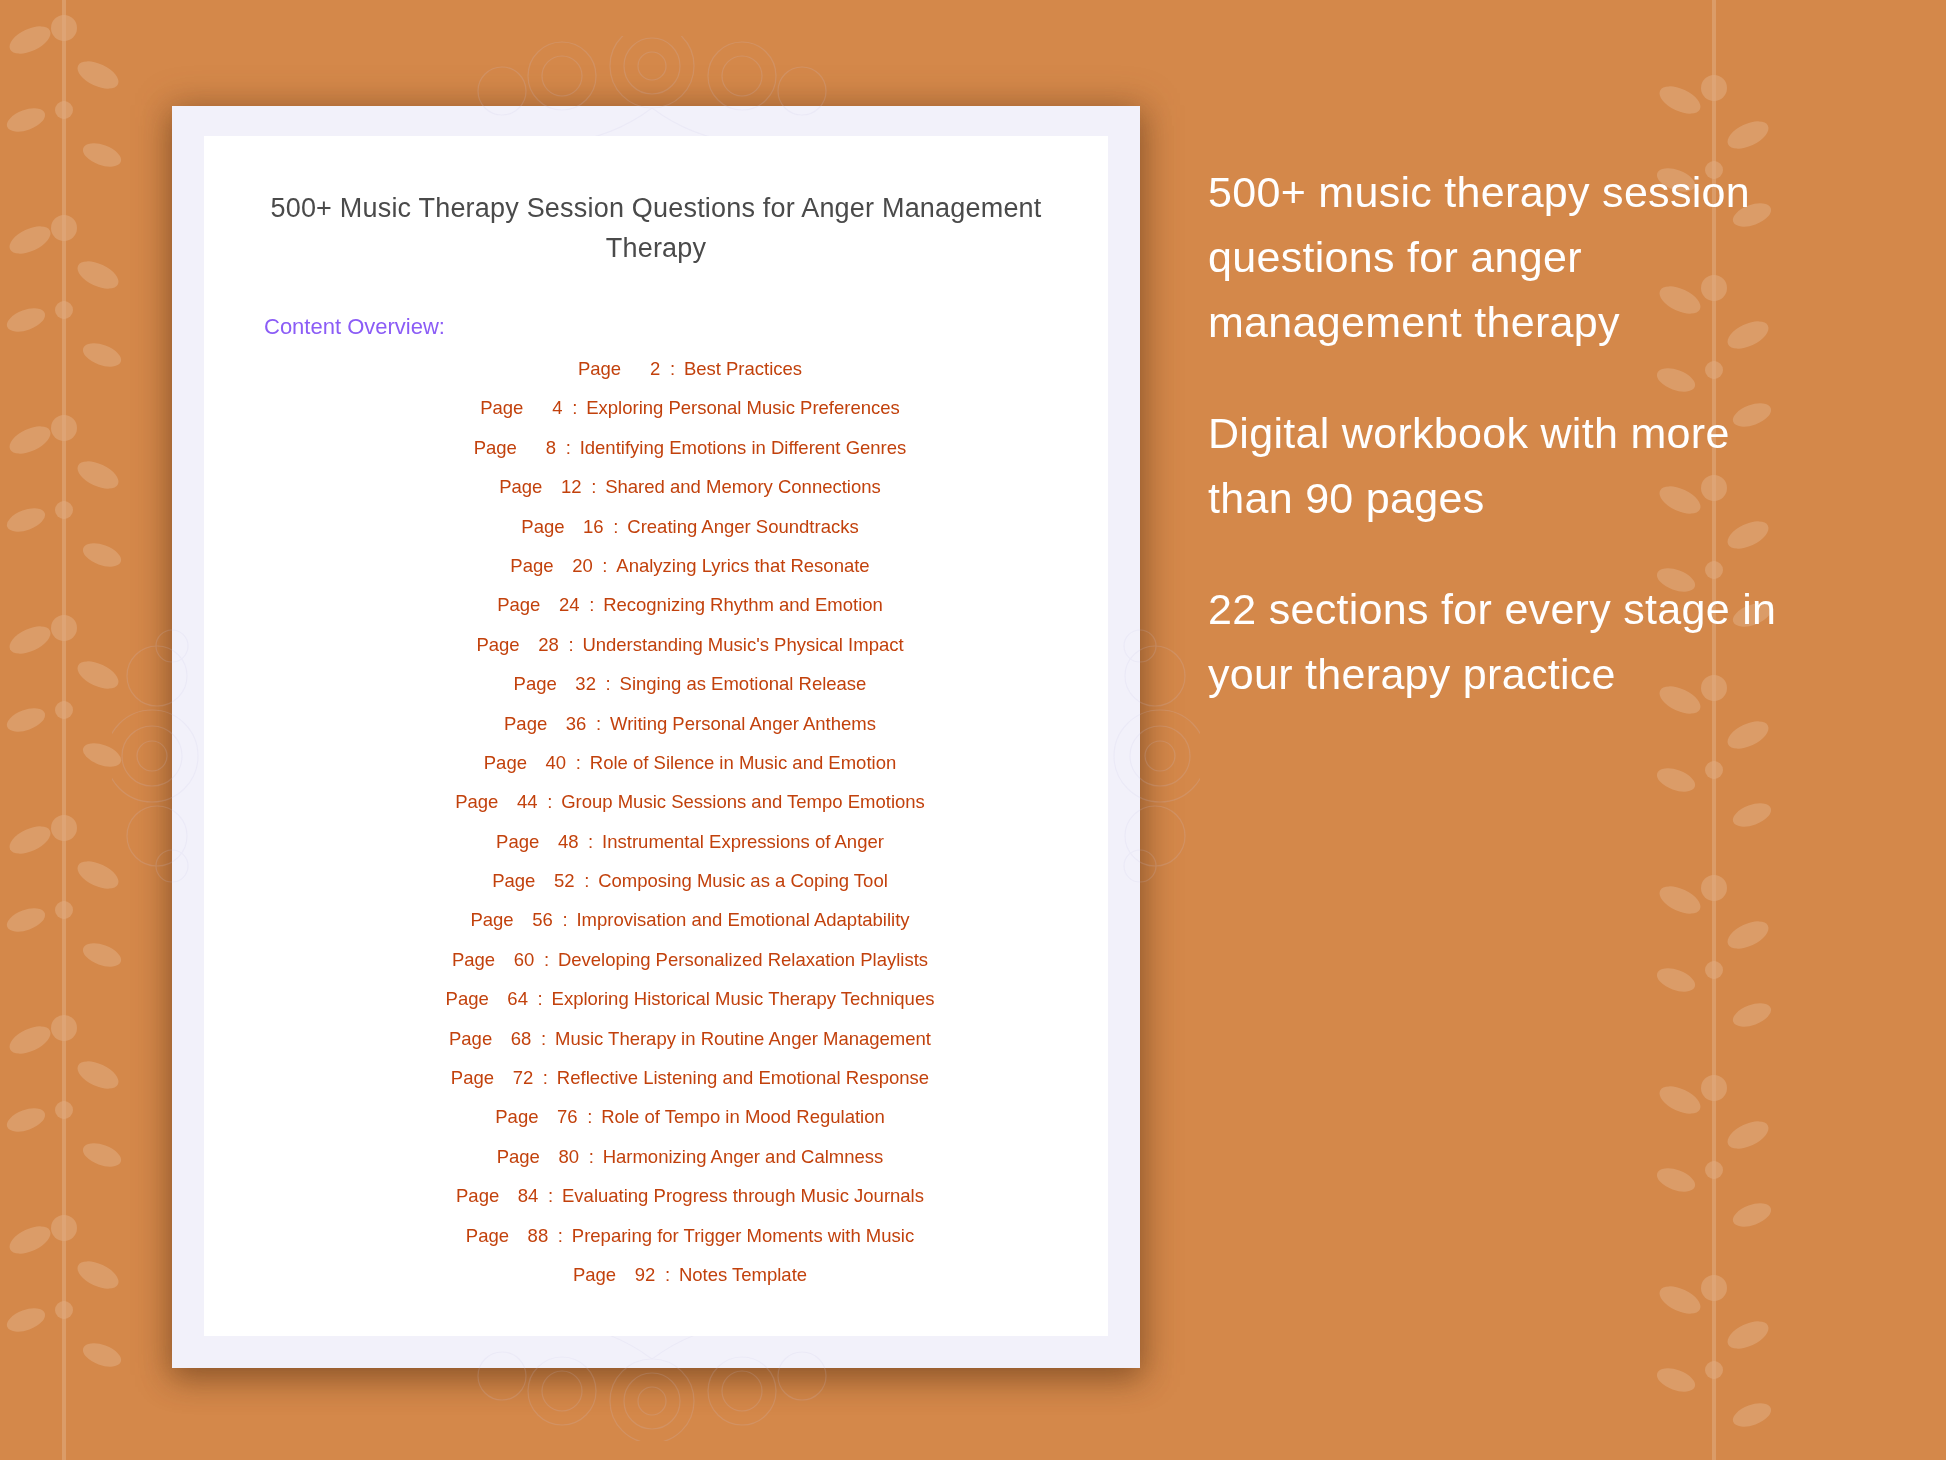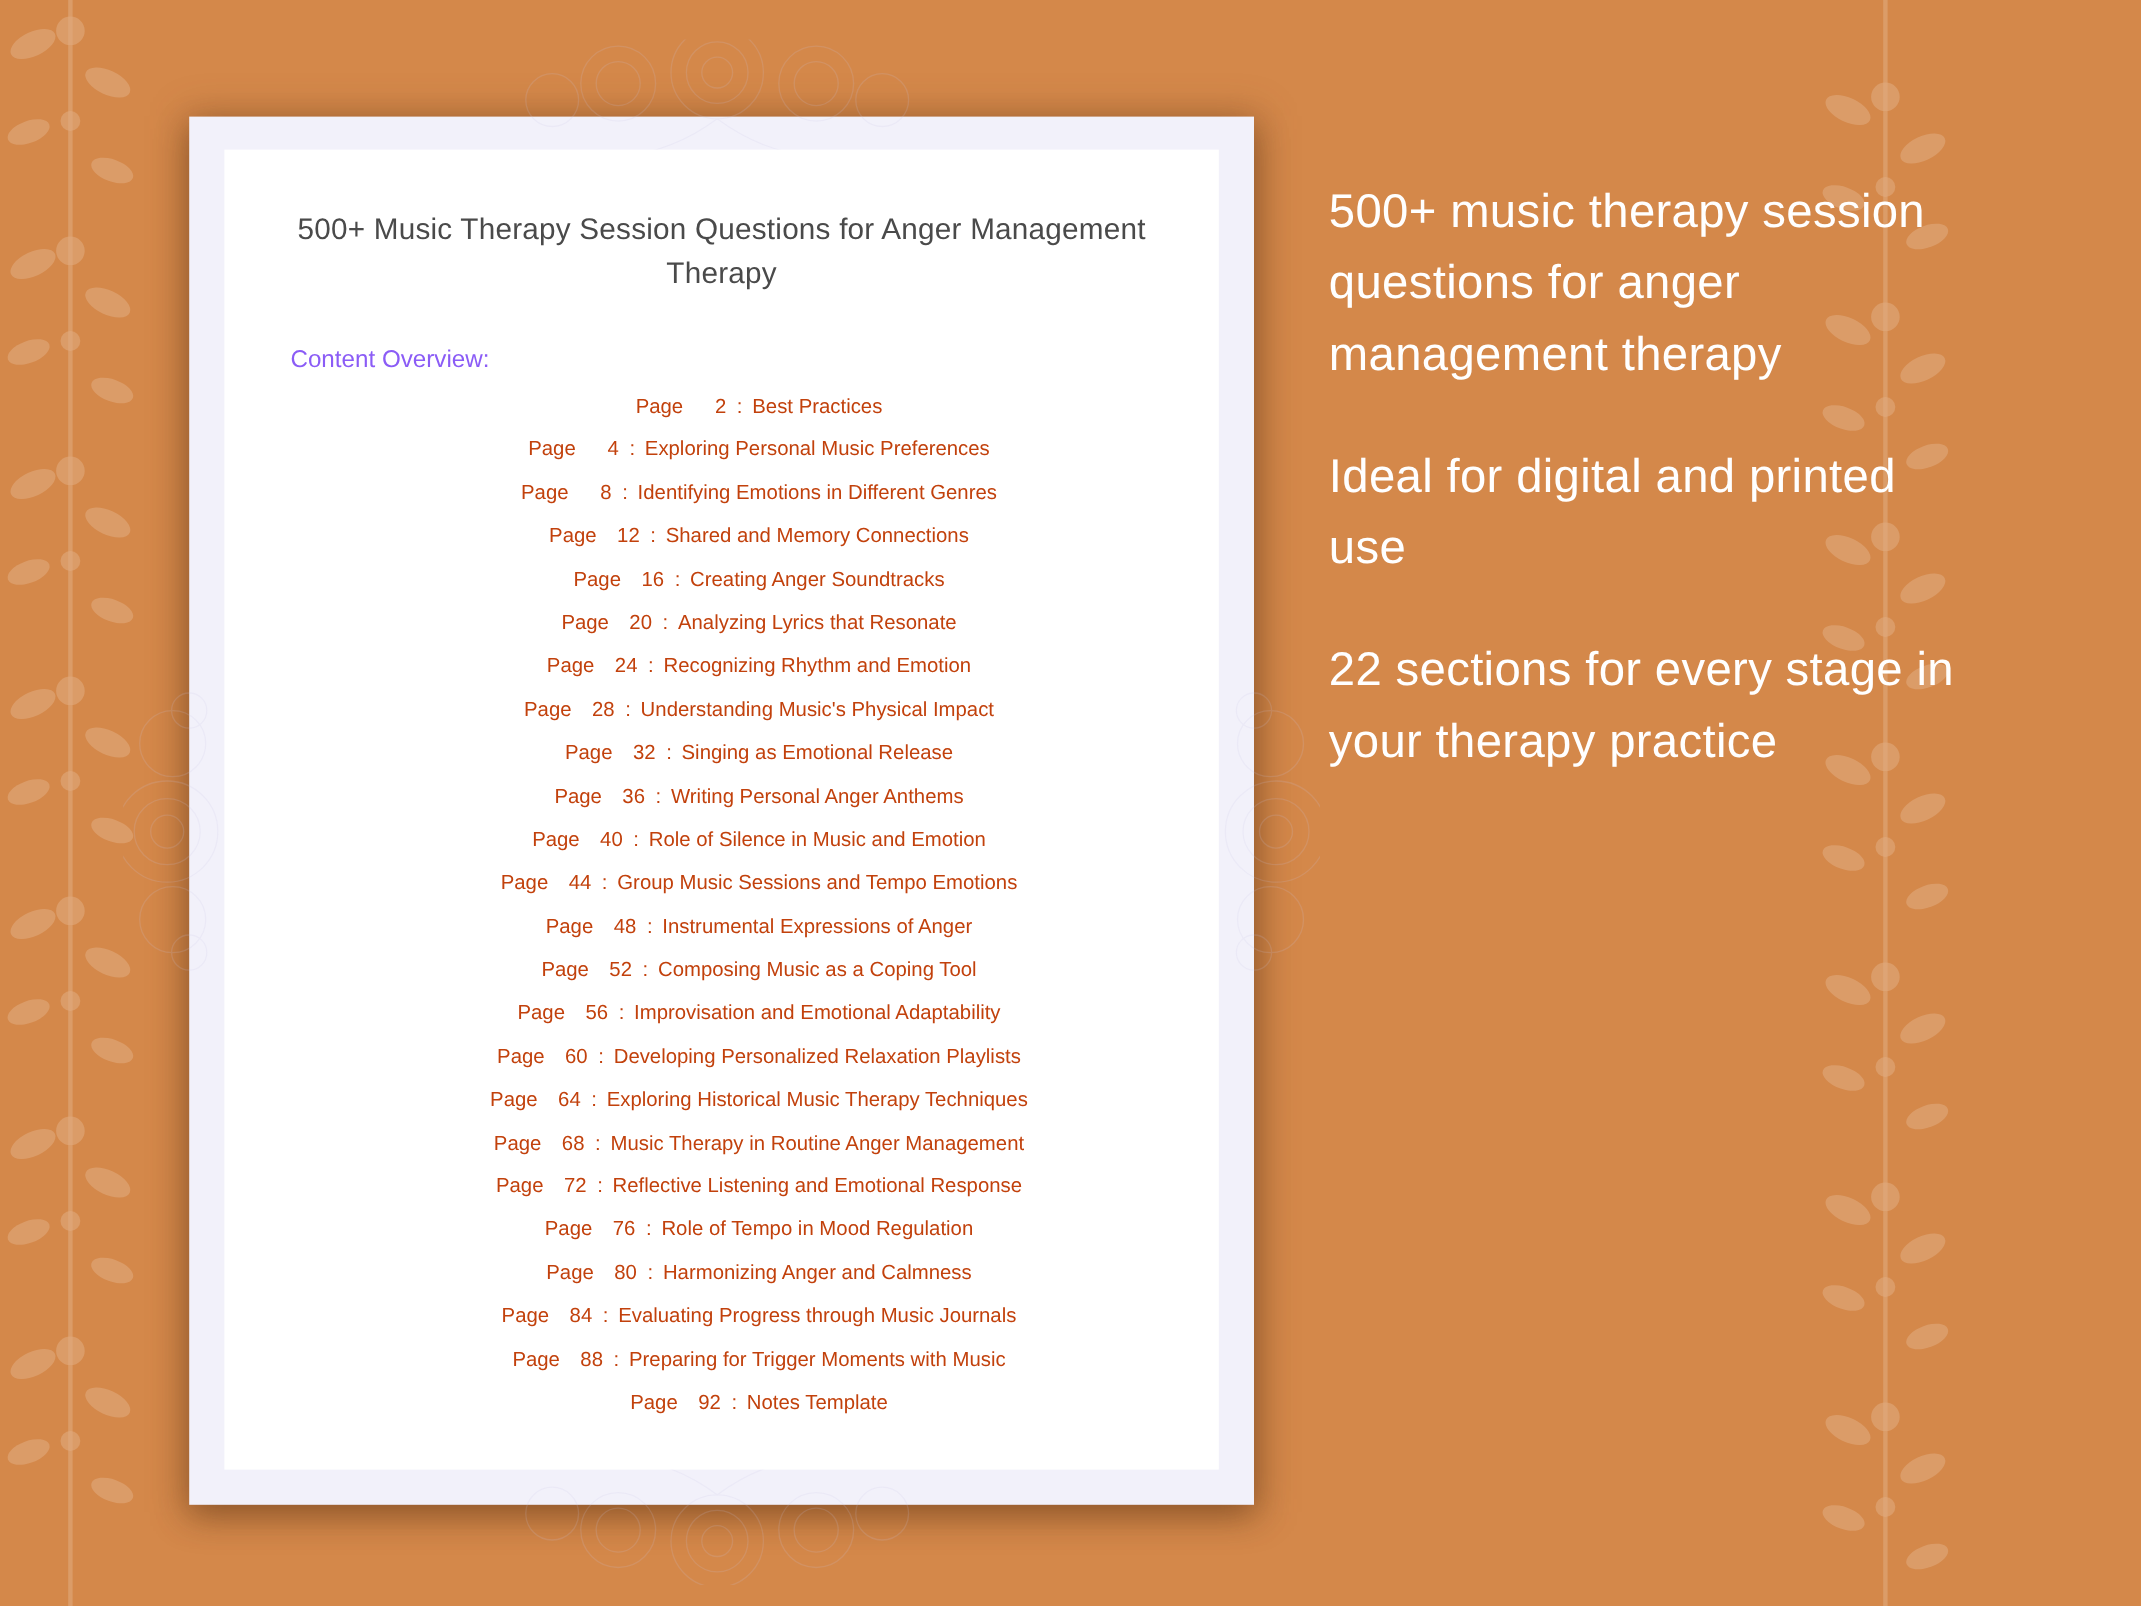--- a/index.html
+++ b/index.html
@@ -461,17 +461,17 @@
             <span class="toc-sep">:</span>
             <span class="toc-text">Notes Template</span>
         </div>
       </div>
 
     </div>
   </div>
 
   <div class="copy">
     <p>500+ music therapy session questions for anger management therapy</p>
-    <p>Ideal for digital and printed use</p>
+    <p>Digital workbook with more than 90 pages</p>
     <p>22 sections for every stage in your therapy practice</p>
   </div>
 
 </div>
 
 </body></html>

